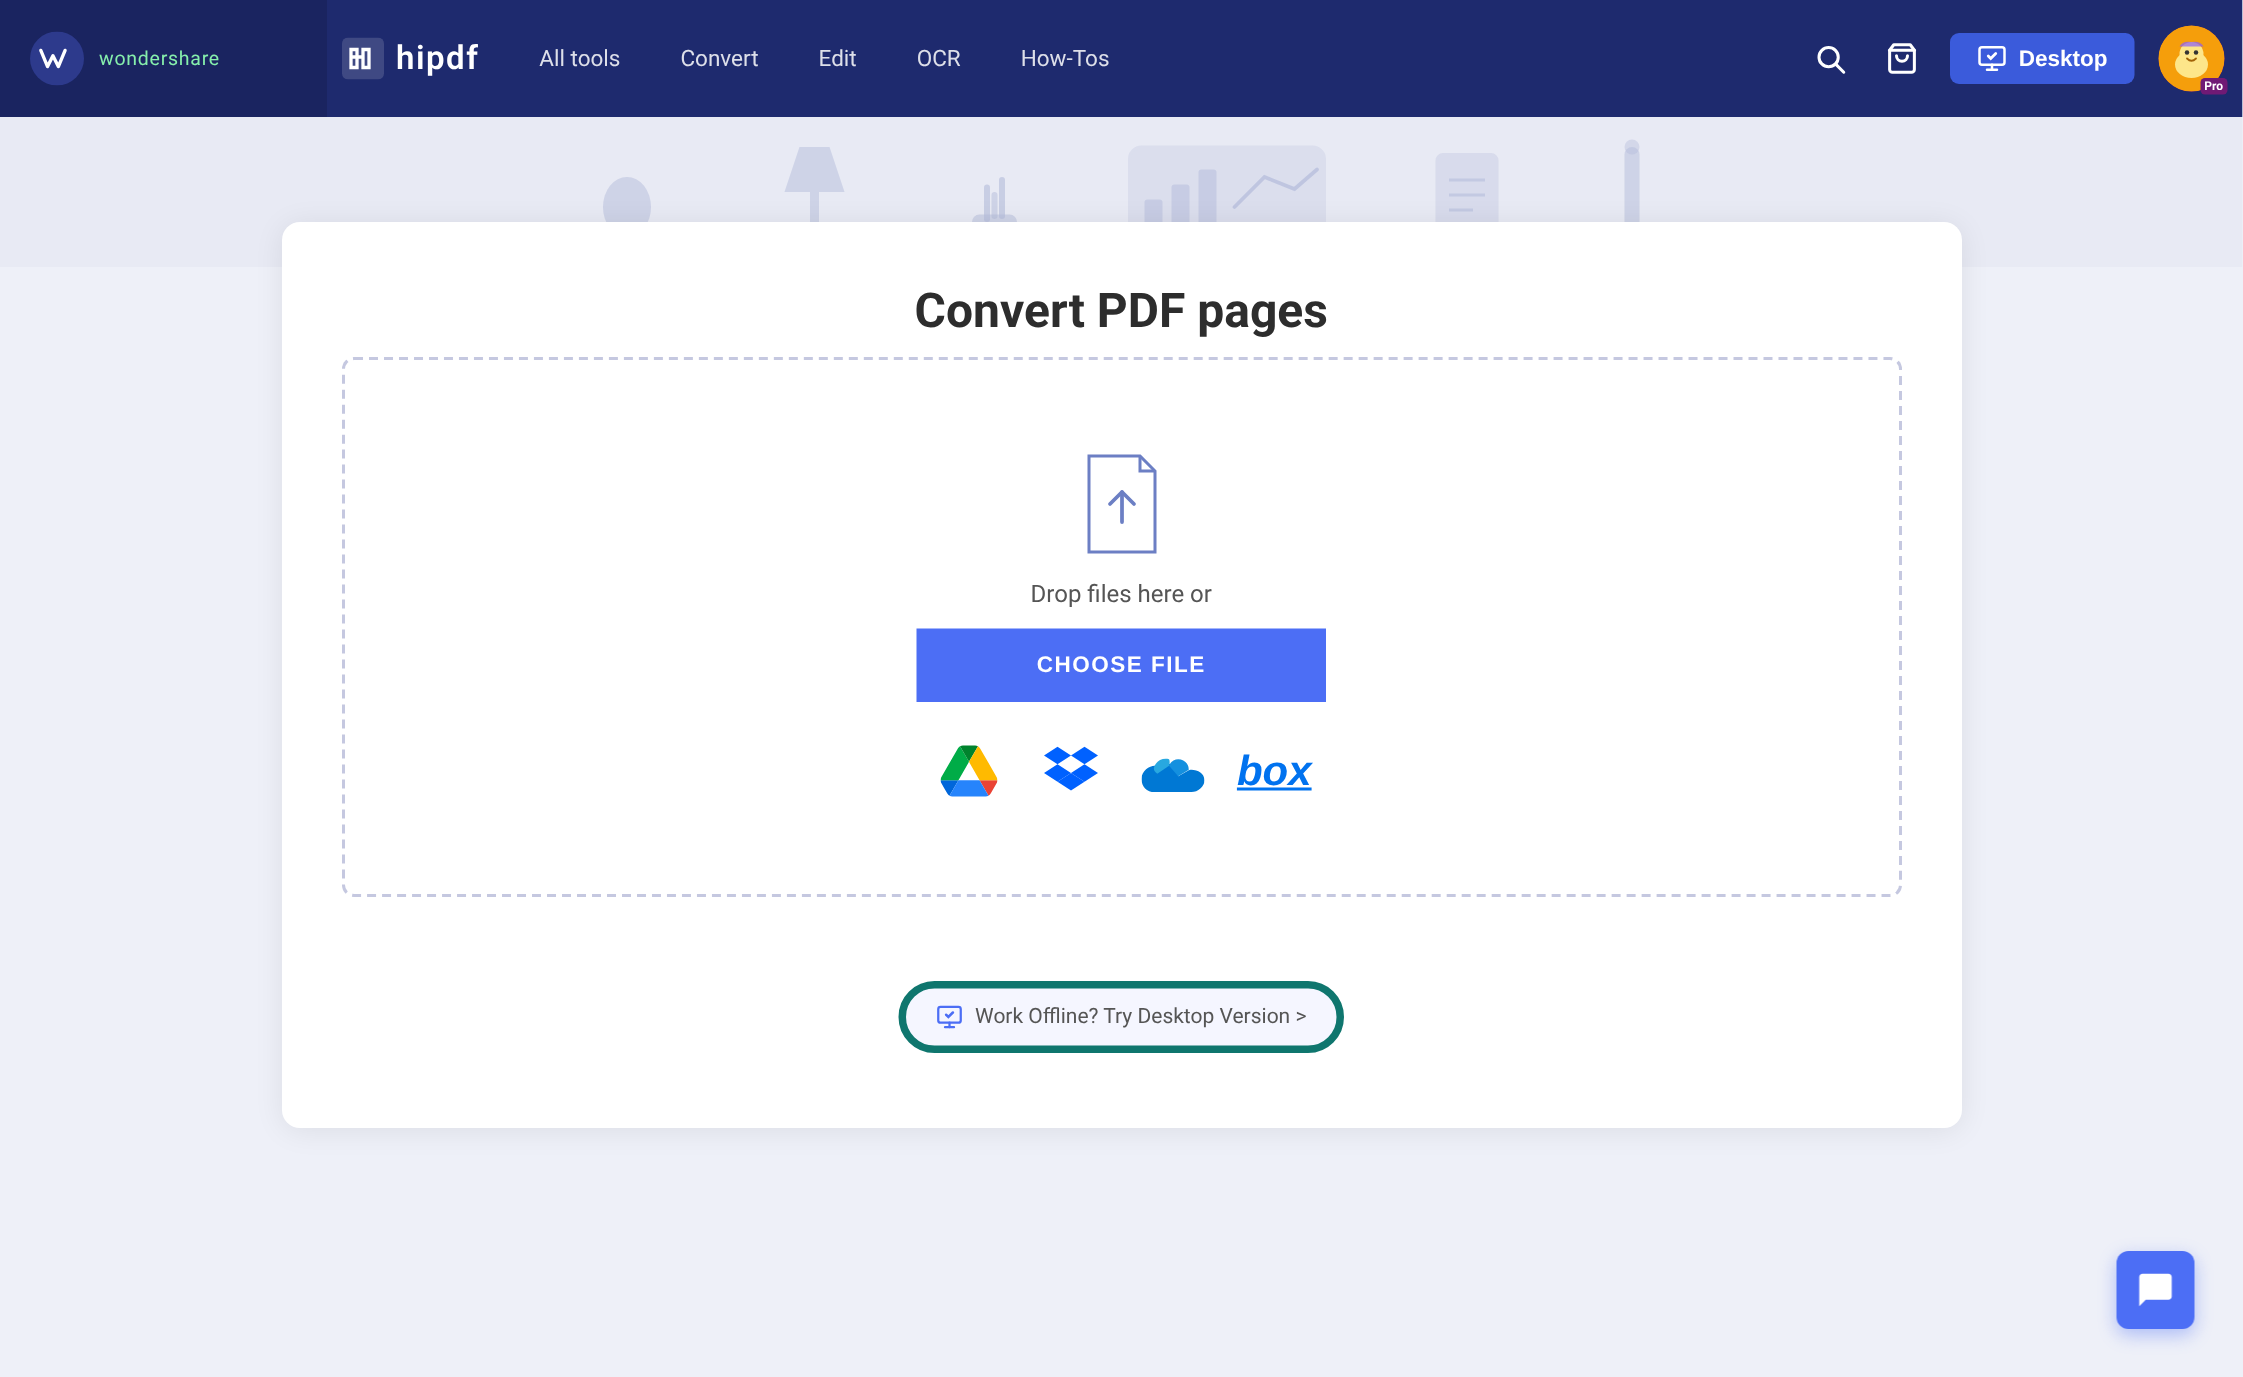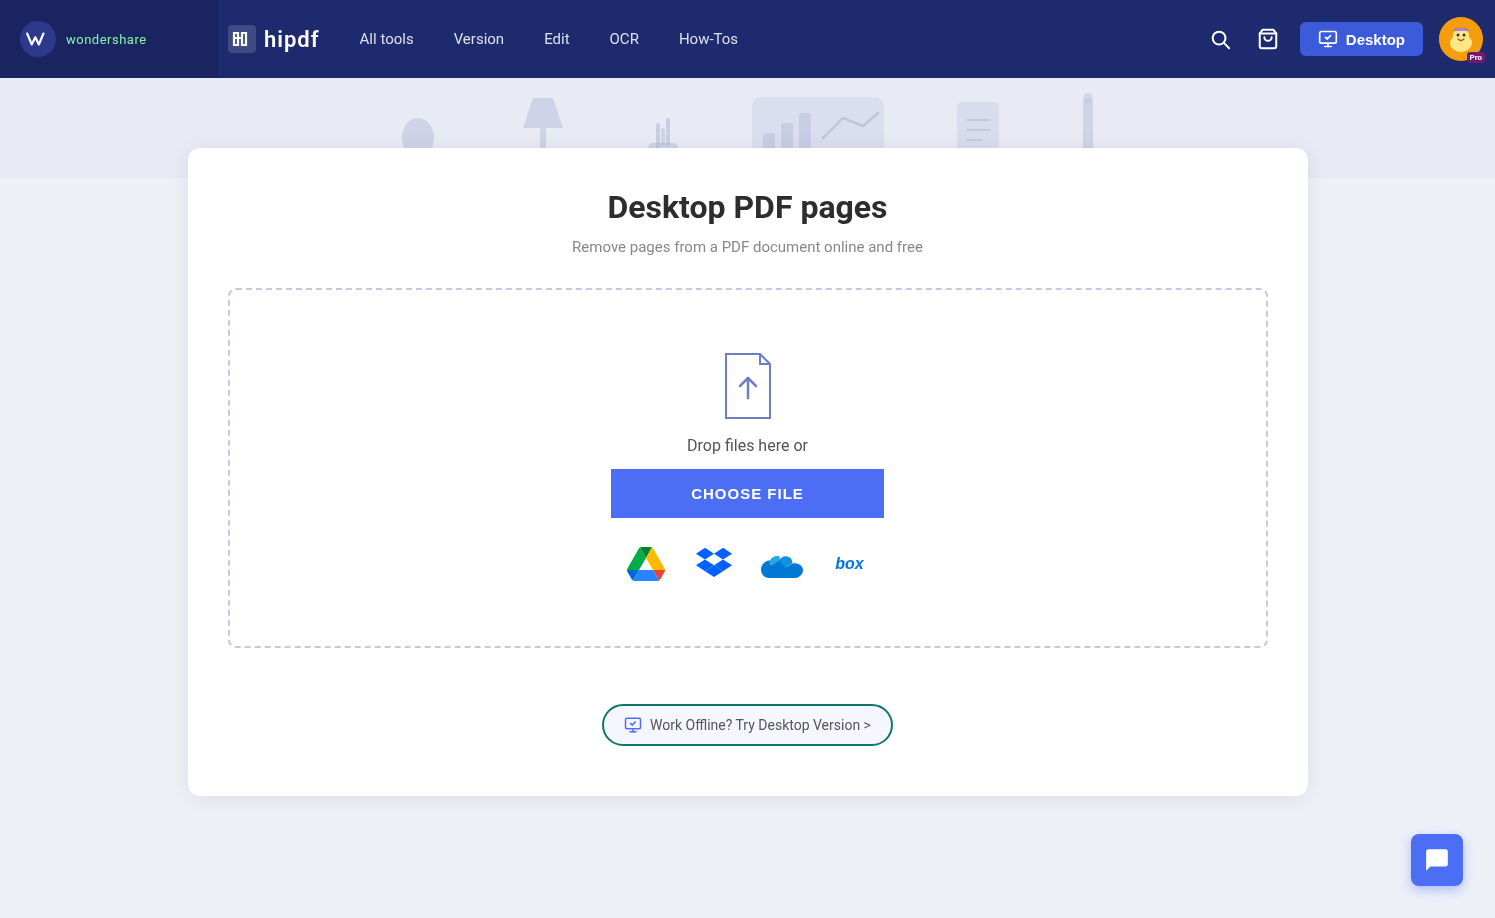--- a/index.html
+++ b/index.html
@@ -263,34 +263,35 @@
       width: 36px;
       height: 36px;
     }
     
     .onedrive-icon {
       width: 42px;
       height: 36px;
     }
     
     .box-icon-text {
-      font-size: 16px;
+      font-size: 28px;
       font-weight: 700;
       color: #0072ef;
       font-style: italic;
+      text-decoration: underline;
     }
 
     
     .offline-banner {
       display: flex;
       align-items: center;
       justify-content: center;
       gap: 8px;
       background: #f5f6ff;
-      border: 2px solid #0f766e;
+      border: 5px solid #0f766e;
       border-radius: 24px;
       padding: 10px 20px;
       margin-top: 28px;
       cursor: pointer;
       width: fit-content;
       align-self: center;
     }
     .offline-banner-text {
       font-size: 14px;
       color: #555;
@@ -339,21 +340,21 @@
   <div class="hipdf-logo">
     <svg class="hipdf-logo-icon" viewBox="0 0 28 28" fill="none">
       <rect width="28" height="28" rx="4" fill="white" opacity="0.15"></rect>
       <path d="M6 8h4v12H6V8zm0 5h8M14 8h4v12h-4V8z" stroke="white" stroke-width="2.2" stroke-linecap="round" fill="none"></path>
     </svg>
     <span class="hipdf-text">hipdf</span>
   </div>
 
   <div class="nav-links">
     <a class="nav-link" href="#">All tools</a>
-    <a class="nav-link" href="#">Version</a>
+    <a class="nav-link" href="#">Convert</a>
     <a class="nav-link" href="#">Edit</a>
     <a class="nav-link" href="#">OCR</a>
     <a class="nav-link" href="#">How-Tos</a>
   </div>
 
   <div class="nav-right">
 
     <button class="nav-icon-btn">
       <svg width="22" height="22" viewBox="0 0 24 24" fill="none" stroke="white" stroke-width="2.2" stroke-linecap="round">
         <circle cx="11" cy="11" r="7"></circle>
@@ -450,22 +451,21 @@
         <rect x="15" y="10" width="10" height="60" rx="5" fill="#8a96c6" opacity="0.5"></rect>
         <polygon points="15,70 25,70 20,85" fill="#8a96c6" opacity="0.5"></polygon>
         <ellipse cx="20" cy="10" rx="5" ry="5" fill="#8a96c6" opacity="0.4"></ellipse>
       </svg>
     </div>
   </div>
 </div>
 
 <div class="main-container">
   <div class="card">
-    <h1 class="card-title">Desktop PDF pages</h1>
-    <p class="card-subtitle">Remove pages from a PDF document online and free</p>
+    <h1 class="card-title">Convert PDF pages</h1>
 
     <div class="drop-zone">
 
       <div class="upload-icon-wrap">
         <svg class="upload-icon-svg" viewBox="0 0 64 72" fill="none">
 
           <path d="M10 4 H44 L54 14 V68 H10 Z" fill="white" stroke="#6c7fc4" stroke-width="2"></path>
 
           <path d="M44 4 L44 14 L54 14" stroke="#6c7fc4" stroke-width="2" fill="none"></path>
 

